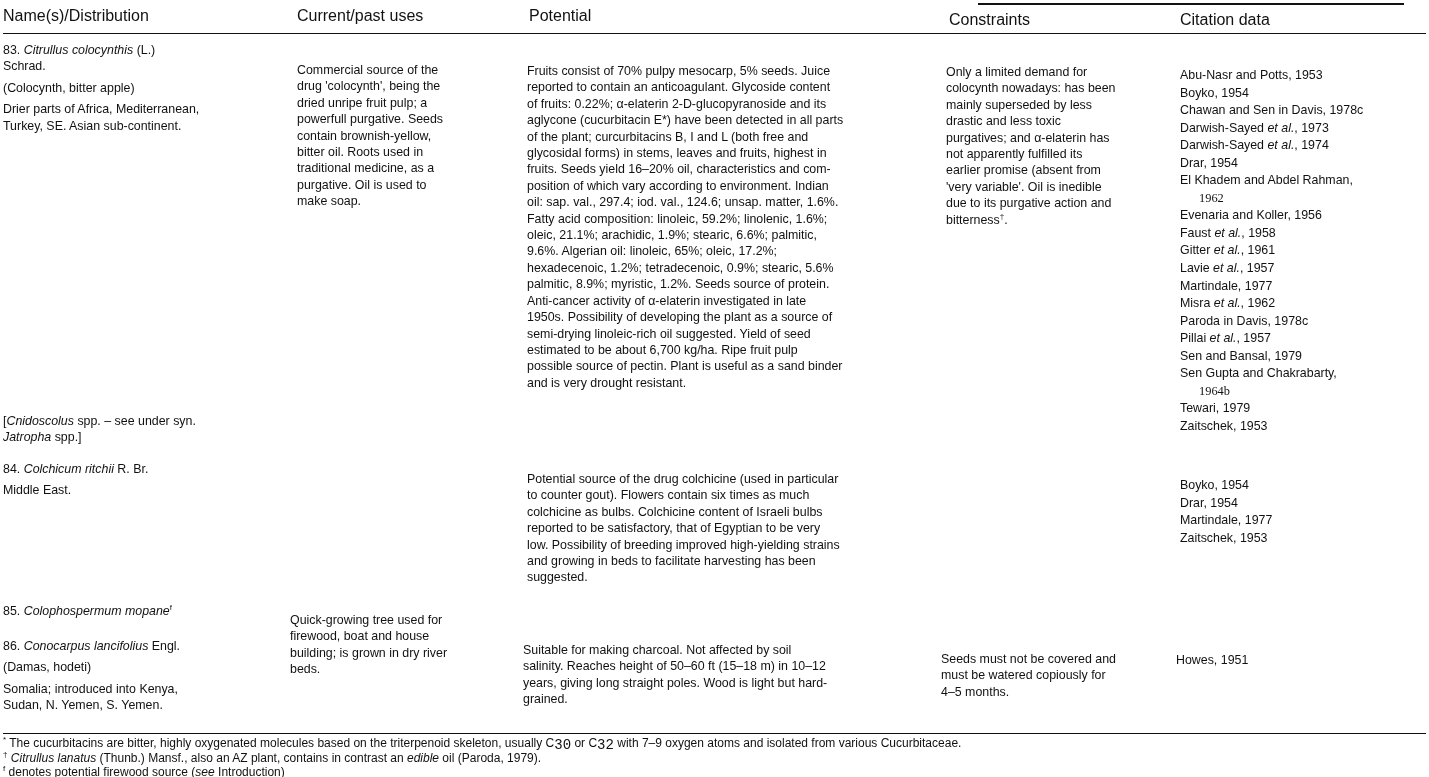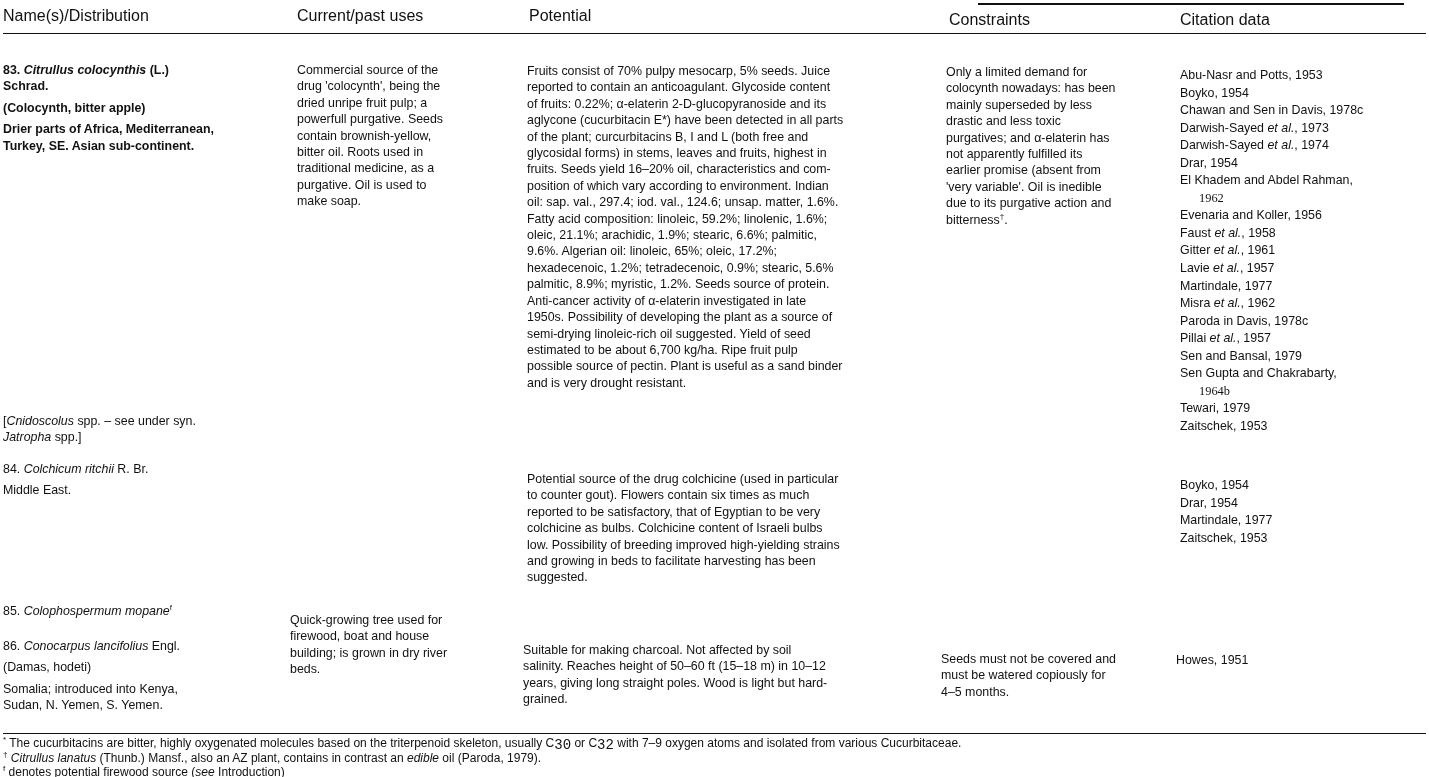--- a/index.html
+++ b/index.html
@@ -29,21 +29,21 @@
 
 <div>
   <span class="hdr" style="left:3px;">Name(s)/Distribution</span>
   <span class="hdr" style="left:297px;">Current/past uses</span>
   <span class="hdr" style="left:529px;">Potential</span>
   <span class="hdr" style="left:949px; top:13px;">Constraints</span>
   <span class="hdr" style="left:1180px; top:13px;">Citation data</span>
 </div>
 
 <div>
-  <div class="cell" style="left:3px; top:62px;font-weight:bold;">
+  <div class="cell" style="left:3px; top:42px;">
     <div>
       <span>83.</span>
       <i>Citrullus colocynthis</i>
       <span>(L.)</span>
     </div>
     <div>Schrad.</div>
     <div class="gap"></div>
     <div>(Colocynth, bitter apple)</div>
     <div class="gap"></div>
     <div>
@@ -136,22 +136,22 @@
       <span>84.</span>
       <i>Colchicum ritchii</i>
       <span>R. Br.</span>
     </div>
     <div class="gap"></div>
     <div>Middle East.</div>
   </div>
   <div class="cell" style="left:527px; top:471px;">
     <div>Potential source of the drug colchicine (used in particular</div>
     <div>to counter gout). Flowers contain six times as much</div>
+    <div>colchicine as bulbs. Colchicine content of Israeli bulbs</div>
     <div>reported to be satisfactory, that of Egyptian to be very</div>
-    <div>colchicine as bulbs. Colchicine content of Israeli bulbs</div>
     <div>low. Possibility of breeding improved high-yielding strains</div>
     <div>and growing in beds to facilitate harvesting has been</div>
     <div>suggested.</div>
   </div>
   <div class="cell" style="left:1180px; top:477px; line-height:17.5px;">
     <div>Boyko, 1954</div>
     <div>Drar, 1954</div>
     <div>Martindale, 1977</div>
     <div>Zaitschek, 1953</div>
   </div>

